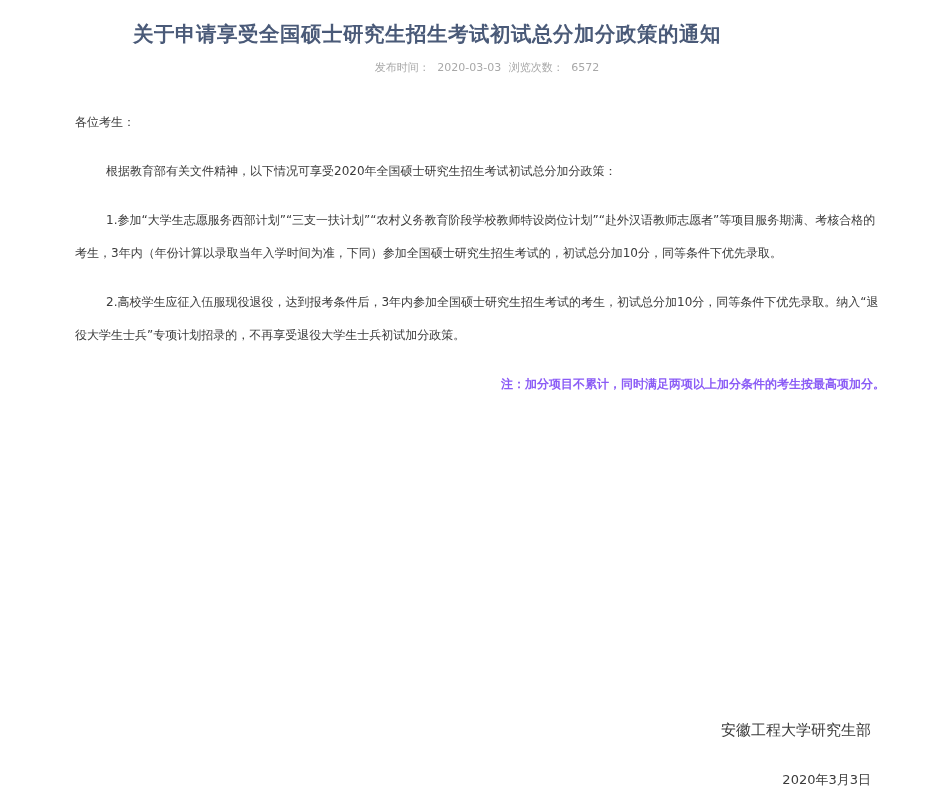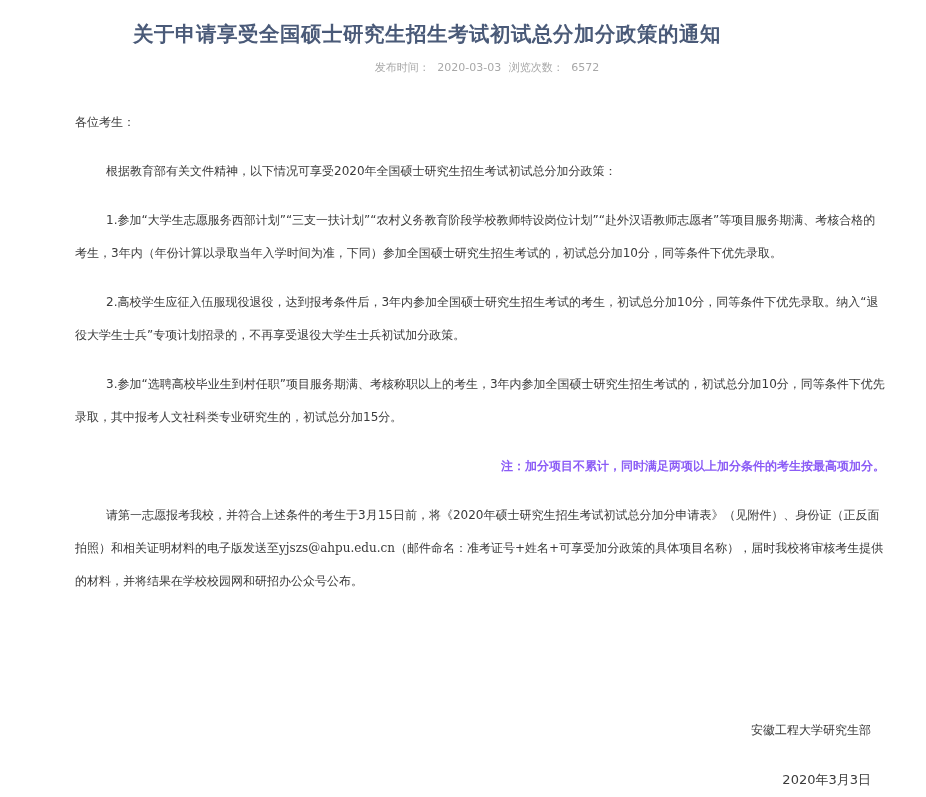--- a/index.html
+++ b/index.html
@@ -62,21 +62,21 @@
       font-family: "DejaVu Serif", "Liberation Serif", serif;
       font-weight: bold;
       color: #8b5cf6;
       margin-bottom: 16px !important;
       text-align: right;
     }
     .sign-org {
       position: absolute;
       top: 718px;
       right: 55px;
-      font-size: 12px;
+      font-size: 15px;
       color: #3a3a3a;
       line-height: 24px;
     }
     .sign-date {
       position: absolute;
       top: 768px;
       right: 55px;
       font-size: 13px;
       color: #3a3a3a;
       line-height: 24px;
@@ -92,19 +92,17 @@
   <span>2020-03-03</span>
   <span>浏览次数：</span>
   <span>6572</span>
 </div>
 
 <div class="content">
   <p class="greeting">各位考生：</p>
   <p class="para">根据教育部有关文件精神，以下情况可享受2020年全国硕士研究生招生考试初试总分加分政策：</p>
   <p class="para">1.参加“大学生志愿服务西部计划”“三支一扶计划”“农村义务教育阶段学校教师特设岗位计划”“赴外汉语教师志愿者”等项目服务期满、考核合格的考生，3年内（年份计算以录取当年入学时间为准，下同）参加全国硕士研究生招生考试的，初试总分加10分，同等条件下优先录取。</p>
   <p class="para">2.高校学生应征入伍服现役退役，达到报考条件后，3年内参加全国硕士研究生招生考试的考生，初试总分加10分，同等条件下优先录取。纳入“退役大学生士兵”专项计划招录的，不再享受退役大学生士兵初试加分政策。</p>
-  <p class="para">3.参加“选聘高校毕业生到村任职”项目服务期满、考核称职以上的考生，3年内参加全国硕士研究生招生考试的，初试总分加10分，同等条件下优先录取，其中报考人文社科类专业研究生的，初试总分加15分。</p>
   <p class="note">注：加分项目不累计，同时满足两项以上加分条件的考生按最高项加分。</p>
-  <p class="para"><span>请第一志愿报考我校，并符合上述条件的考生于3月15日前，将《2020年硕士研究生招生考试初试总分加分申请表》（见附件）、身份证（正反面拍照）和相关证明材料的电子版发送至</span><span style="font-family: 'DejaVu Serif', 'Liberation Serif', serif;">yjszs@ahpu.edu.cn</span><span>（邮件命名：准考证号+姓名+可享受加分政策的具体项目名称），届时我校将审核考生提供的材料，并将结果在学校校园网和研招办公众号公布。</span></p>
 </div>
 
 <div class="sign-org">安徽工程大学研究生部</div>
 <div class="sign-date">2020年3月3日</div>
 
 </body></html>

